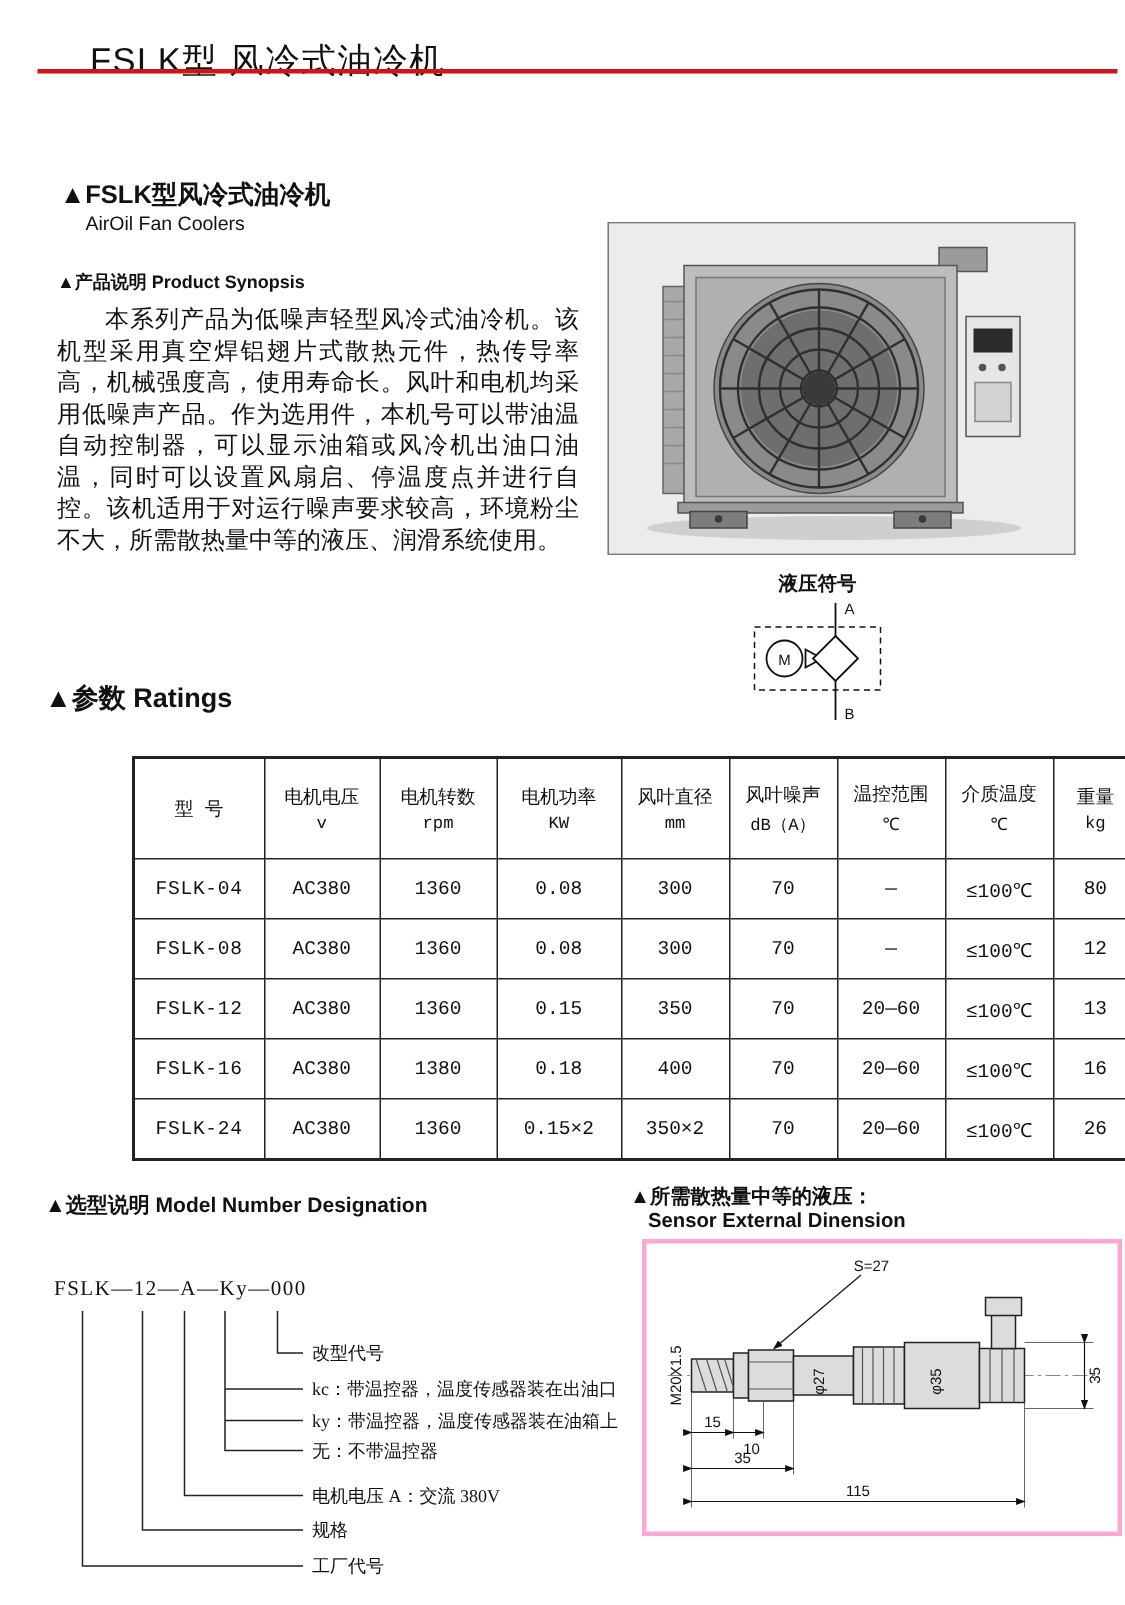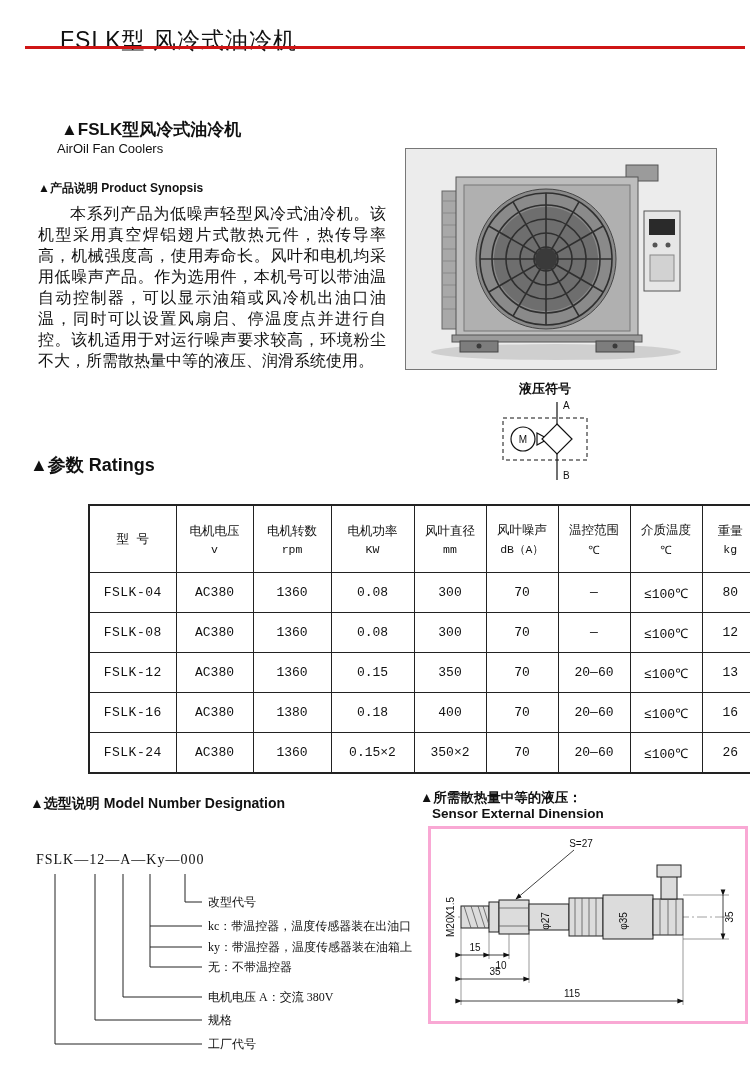--- a/index.html
+++ b/index.html
@@ -6,21 +6,21 @@
   .page{
     position:relative;width:750px;height:1070px;background:#ffffff;
     font-family:"Liberation Sans",sans-serif;color:#111;overflow:hidden;
   }
 
   
   .page-title{position:absolute;left:28px;top:10px;font-size:23px;font-weight:normal;letter-spacing:1px;margin-left:32px;}
   .title-rule{position:absolute;left:25px;top:46px;width:720px;height:3px;background:#cf1515;}
 
   
-  .intro-heading{position:absolute;left:40px;top:118px;font-size:17px;font-weight:bold;margin-left:21px;}
+  .intro-heading{position:absolute;left:40px;top:118px;font-size:17px;font-weight:bold;}
   .intro-sub{position:absolute;left:57px;top:141px;font-size:13px;}
   .syn-heading{position:absolute;left:38px;top:180px;font-size:12px;font-weight:bold;}
   .syn-body{
     position:absolute;left:38px;top:203px;width:348px;
     font-family:"Liberation Serif",serif;font-size:16px;line-height:21px;
     text-align:justify;text-indent:2em;margin:0;
   }
 
   
   .photo-box{position:absolute;left:405px;top:148px;width:310px;height:220px;border:1px solid #777;background:#ececec;}

